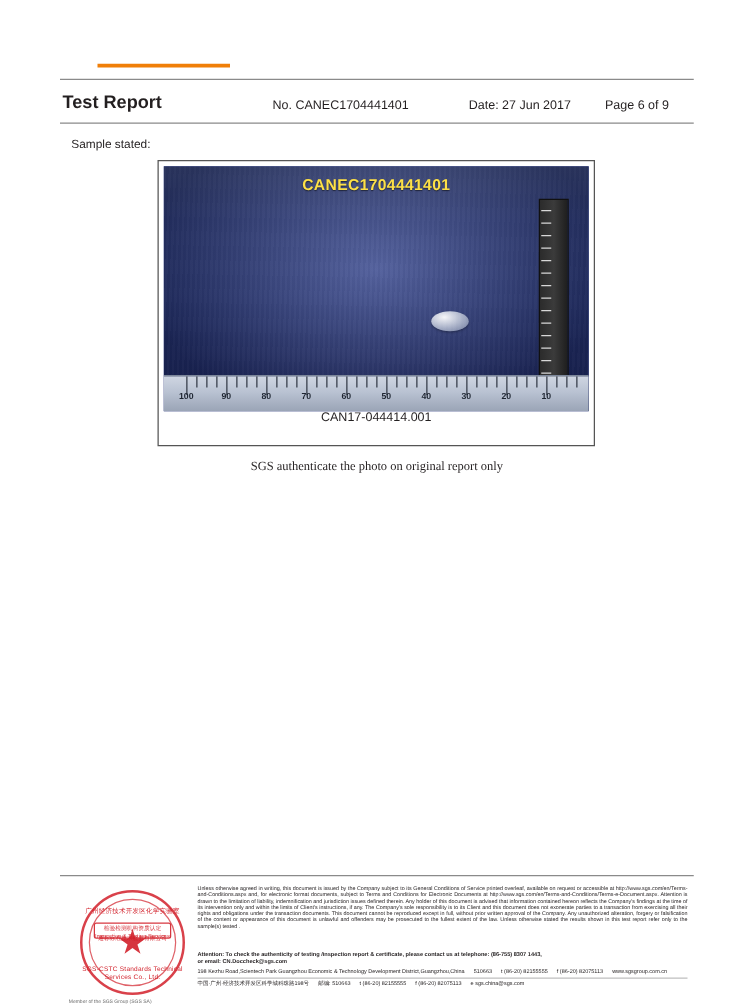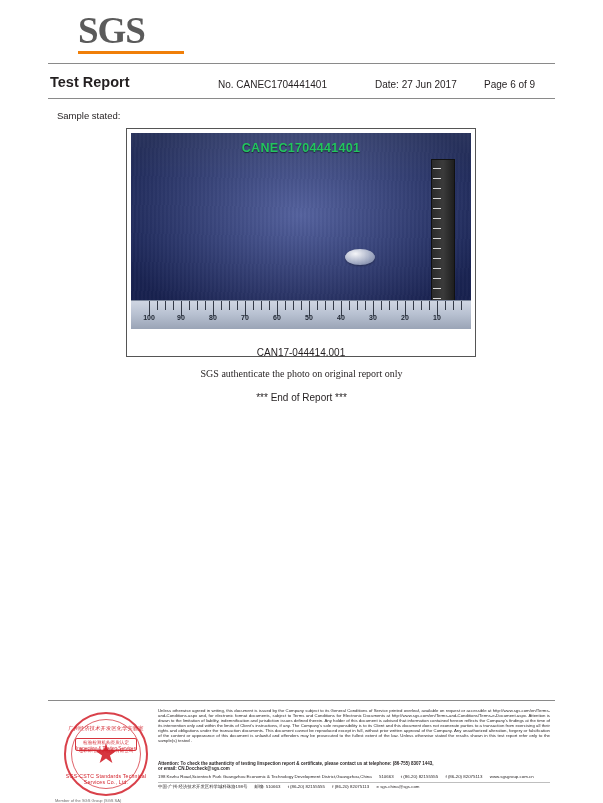--- a/index.html
+++ b/index.html
@@ -143,21 +143,21 @@
   }
 
   .photo-code {
     position: absolute;
     top: 8px;
     left: 0;
     width: 100%;
     text-align: center;
     font-size: 12.5px;
     font-weight: bold;
-    color: #22c55e;
+    color: #fde047;
     letter-spacing: .3px;
     text-shadow: 0 1px 1px rgba(0,0,0,.55);
   }
 
   
   .ruler-h {
     position: absolute;
     left: 0;
     bottom: 0;
     width: 100%;
@@ -333,21 +333,20 @@
   }
 
   .photo-caption {
     position: absolute;
     left: 0;
     top: 200px;
     width: 100%;
     text-align: center;
     font-size: 10px;
     color: #231f20;
-    margin-top: 18px;
   }
 
   .authenticate {
     position: absolute;
     left: 0;
     top: 368px;
     width: 603px;
     text-align: center;
     font-size: 10px;
     color: #231f20;
@@ -499,21 +498,20 @@
     font-size: 4px;
     color: #6d6d6d;
   }
 </style>
 </head>
 <body>
 
 <div class="page">
 
   <div class="sgs-logo">
-    <div class="word">SGS</div>
     <div class="bar"></div>
   </div>
   <div class="hdr-rule"></div>
 
   <div class="report-title">Test Report</div>
   <div class="hdr-no">No. CANEC1704441401</div>
   <div class="hdr-date">Date: 27 Jun 2017</div>
   <div class="hdr-page">Page 6 of 9</div>
   <div class="hdr-rule2"></div>
 
@@ -596,21 +594,20 @@
           <span class="num" style="left:306px">10</span>
         <span class="tick" style="left:314px"></span>
           <span class="tick" style="left:322px"></span>
           <span class="tick" style="left:330px"></span>
       </div>
     </div>
     <div class="photo-caption">CAN17-044414.001</div>
   </div>
 
   <div class="authenticate">SGS authenticate the photo on original report only</div>
-  <div class="end-report">*** End of Report ***</div>
 
   <div class="footer-rule"></div>
   <div class="footer-wrap">
 
     <div class="stamp">
       <div class="ring"></div>
       <div class="ring2"></div>
       <div class="top-text">广州经济技术开发区化学实验室</div>
       <div class="badge">
         <div>检验检测机构资质认定</div>

